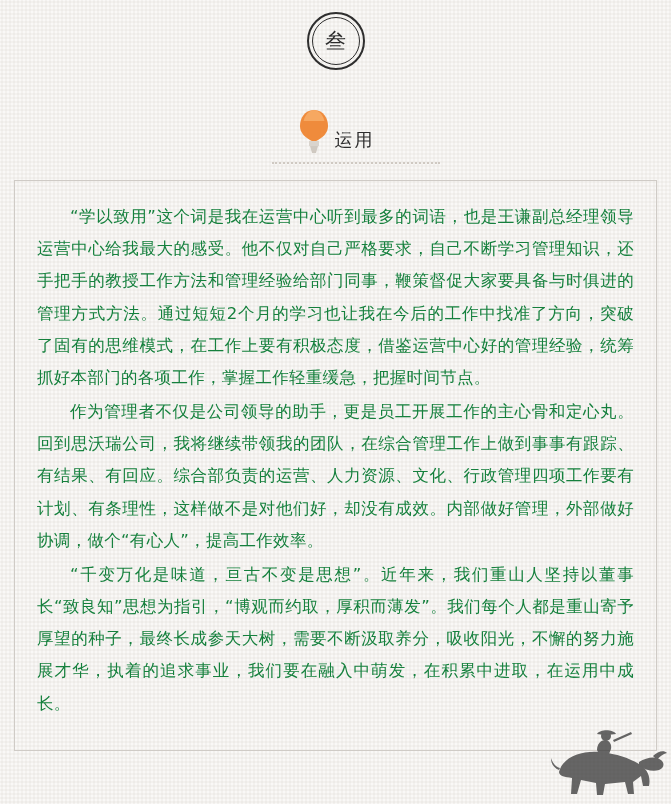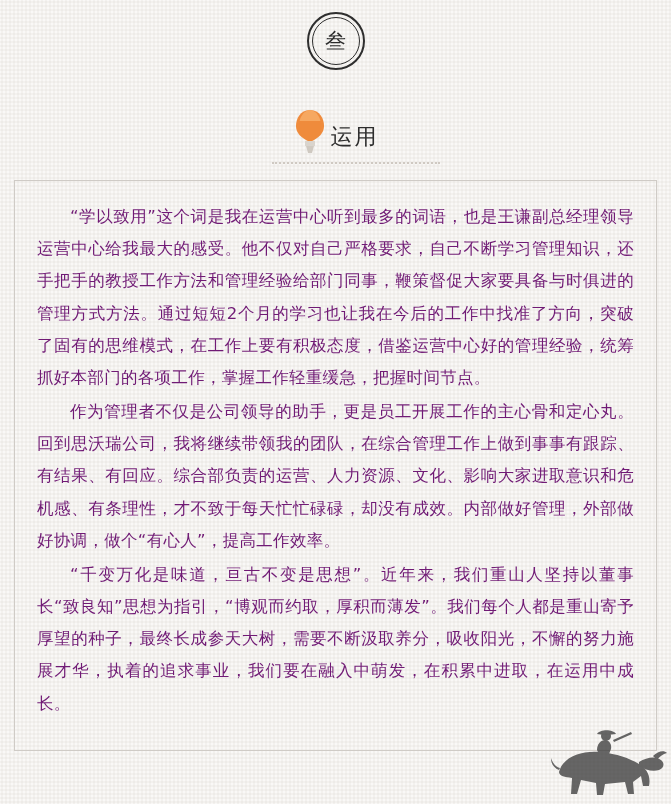--- a/index.html
+++ b/index.html
@@ -72,21 +72,21 @@
   }
   .lantern {
     position: relative;
     width: 34px;
     height: 50px;
     margin-right: 4px;
   }
   .lantern svg { display: block; }
   .section-title {
     font-family: Liberation Serif, serif;
-    font-size: 22px;
+    font-size: 18px;
     color: #2d2d2d;
     letter-spacing: 2px;
     padding-bottom: 4px;
   }
   .dotted-rule {
     width: 168px;
     margin: 6px auto 0 auto;
     border-bottom: 2px dotted #cfc9c2;
     margin-left: auto;
     margin-right: auto;
@@ -103,21 +103,21 @@
     border: 1px solid #cfcbc6;
     padding: 20px 22px 28px 22px;
     box-sizing: border-box;
     background: transparent;
     position: relative;
   }
   .para {
     font-family: "DejaVu Sans", "Liberation Sans", sans-serif;
     font-size: 16.5px;
     line-height: 1.95;
-    color: #701a75;
+    color: #15803d;
     text-align: justify;
     text-indent: 2em;
     margin: 0 0 2px 0;
     letter-spacing: 0.3px;
   }
 
   
   .corner-art {
     position: absolute;
     right: 0;
@@ -152,21 +152,21 @@
       </svg>
     </div>
     <div class="section-title">运用</div>
   </div>
   <div class="rule-wrap">
     <div class="dotted-rule"></div>
   </div>
 
   <div class="frame">
     <p class="para">“学以致用”这个词是我在运营中心听到最多的词语，也是王谦副总经理领导运营中心给我最大的感受。他不仅对自己严格要求，自己不断学习管理知识，还手把手的教授工作方法和管理经验给部门同事，鞭策督促大家要具备与时俱进的管理方式方法。通过短短2个月的学习也让我在今后的工作中找准了方向，突破了固有的思维模式，在工作上要有积极态度，借鉴运营中心好的管理经验，统筹抓好本部门的各项工作，掌握工作轻重缓急，把握时间节点。</p>
-    <p class="para">作为管理者不仅是公司领导的助手，更是员工开展工作的主心骨和定心丸。回到思沃瑞公司，我将继续带领我的团队，在综合管理工作上做到事事有跟踪、有结果、有回应。综合部负责的运营、人力资源、文化、影响大家进取意识和危机感、有条理性，才不致于每天忙忙碌碌，却没有成效。内部做好管理，外部做好协调，做个“有心人”，提高工作效率。</p>
+    <p class="para">作为管理者不仅是公司领导的助手，更是员工开展工作的主心骨和定心丸。回到思沃瑞公司，我将继续带领我的团队，在综合管理工作上做到事事有跟踪、有结果、有回应。综合部负责的运营、人力资源、文化、行政管理四项工作要有计划、有条理性，这样做不是对他们好，却没有成效。内部做好管理，外部做好协调，做个“有心人”，提高工作效率。</p>
     <p class="para">“千变万化是味道，亘古不变是思想”。近年来，我们重山人坚持以董事长“致良知”思想为指引，“博观而约取，厚积而薄发”。我们每个人都是重山寄予厚望的种子，最终长成参天大树，需要不断汲取养分，吸收阳光，不懈的努力施展才华，执着的追求事业，我们要在融入中萌发，在积累中进取，在运用中成长。</p>
   </div>
 
 </div>
 
 <svg class="corner-art" viewBox="0 0 170 110">
   <g fill="#3a3a3a" opacity="0.9">
 
     <path d="M58 78 C62 62 82 56 100 58 C116 60 128 64 138 70 C146 75 150 82 148 92 L142 92 L140 82 L132 88 L133 100 L127 100 L124 88 L104 90 L102 101 L96 101 L95 89 L80 86 L76 100 L70 100 L71 84 C64 83 58 82 58 78 Z"></path>
 

